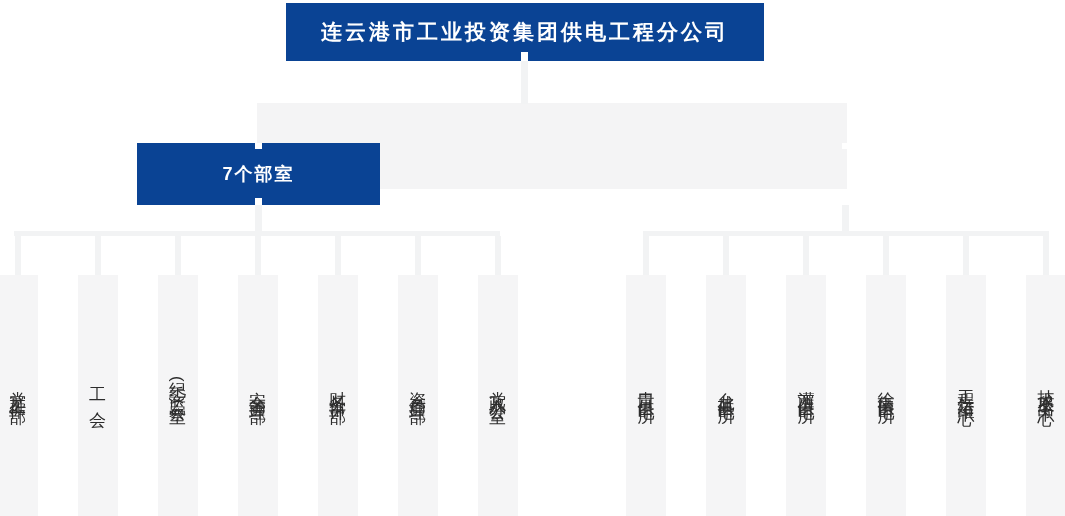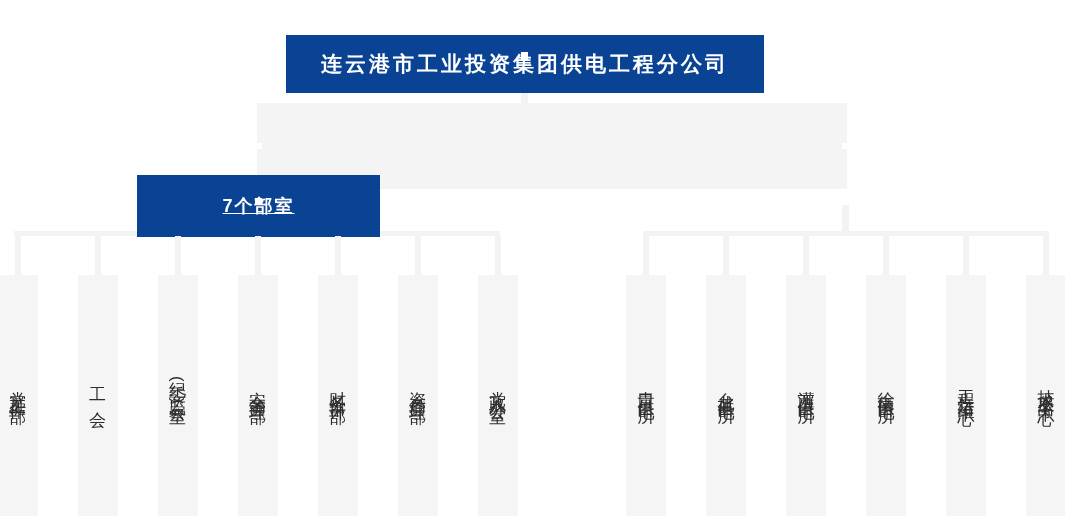--- a/index.html
+++ b/index.html
@@ -26,25 +26,25 @@
   .notch{position:absolute;width:7px;background:#ffffff;}
   .notch-root{left:521px;top:52px;height:9px;}
   .notch-top-left{left:255px;top:143px;height:6px;}
   .notch-top-right{left:842px;top:143px;height:6px;}
   .notch-bot-left{left:255px;top:198px;height:7px;}
   .notch-bot-right{left:842px;top:198px;height:7px;}
   
   .blue-box{
     position:absolute;background:var(--blue,#0a4394);color:#fff;
     display:flex;align-items:center;justify-content:center;
-    font-weight:bold;text-align:center;margin-top:32px;
+    font-weight:bold;text-align:center;
   }
   .root-box{left:286px;top:3px;width:478px;height:58px;font-size:21px;letter-spacing:3px;}
   .branch-box{top:143px;width:243px;height:62px;font-size:18px;letter-spacing:2px;}
-  .branch-box-left{left:137px;text-decoration:underline;}
+  .branch-box-left{left:137px;}
   .branch-box-right{left:724px;}
   
   .dept-box{
     position:absolute;top:275px;width:40px;height:241px;
     background:var(--box,#f5f5f6);
     display:flex;align-items:center;justify-content:center;
   }
   .dept-stub{
     position:absolute;top:-39px;left:50%;margin-left:-3px;width:6px;height:39px;
     background:var(--line,#f2f3f4);

